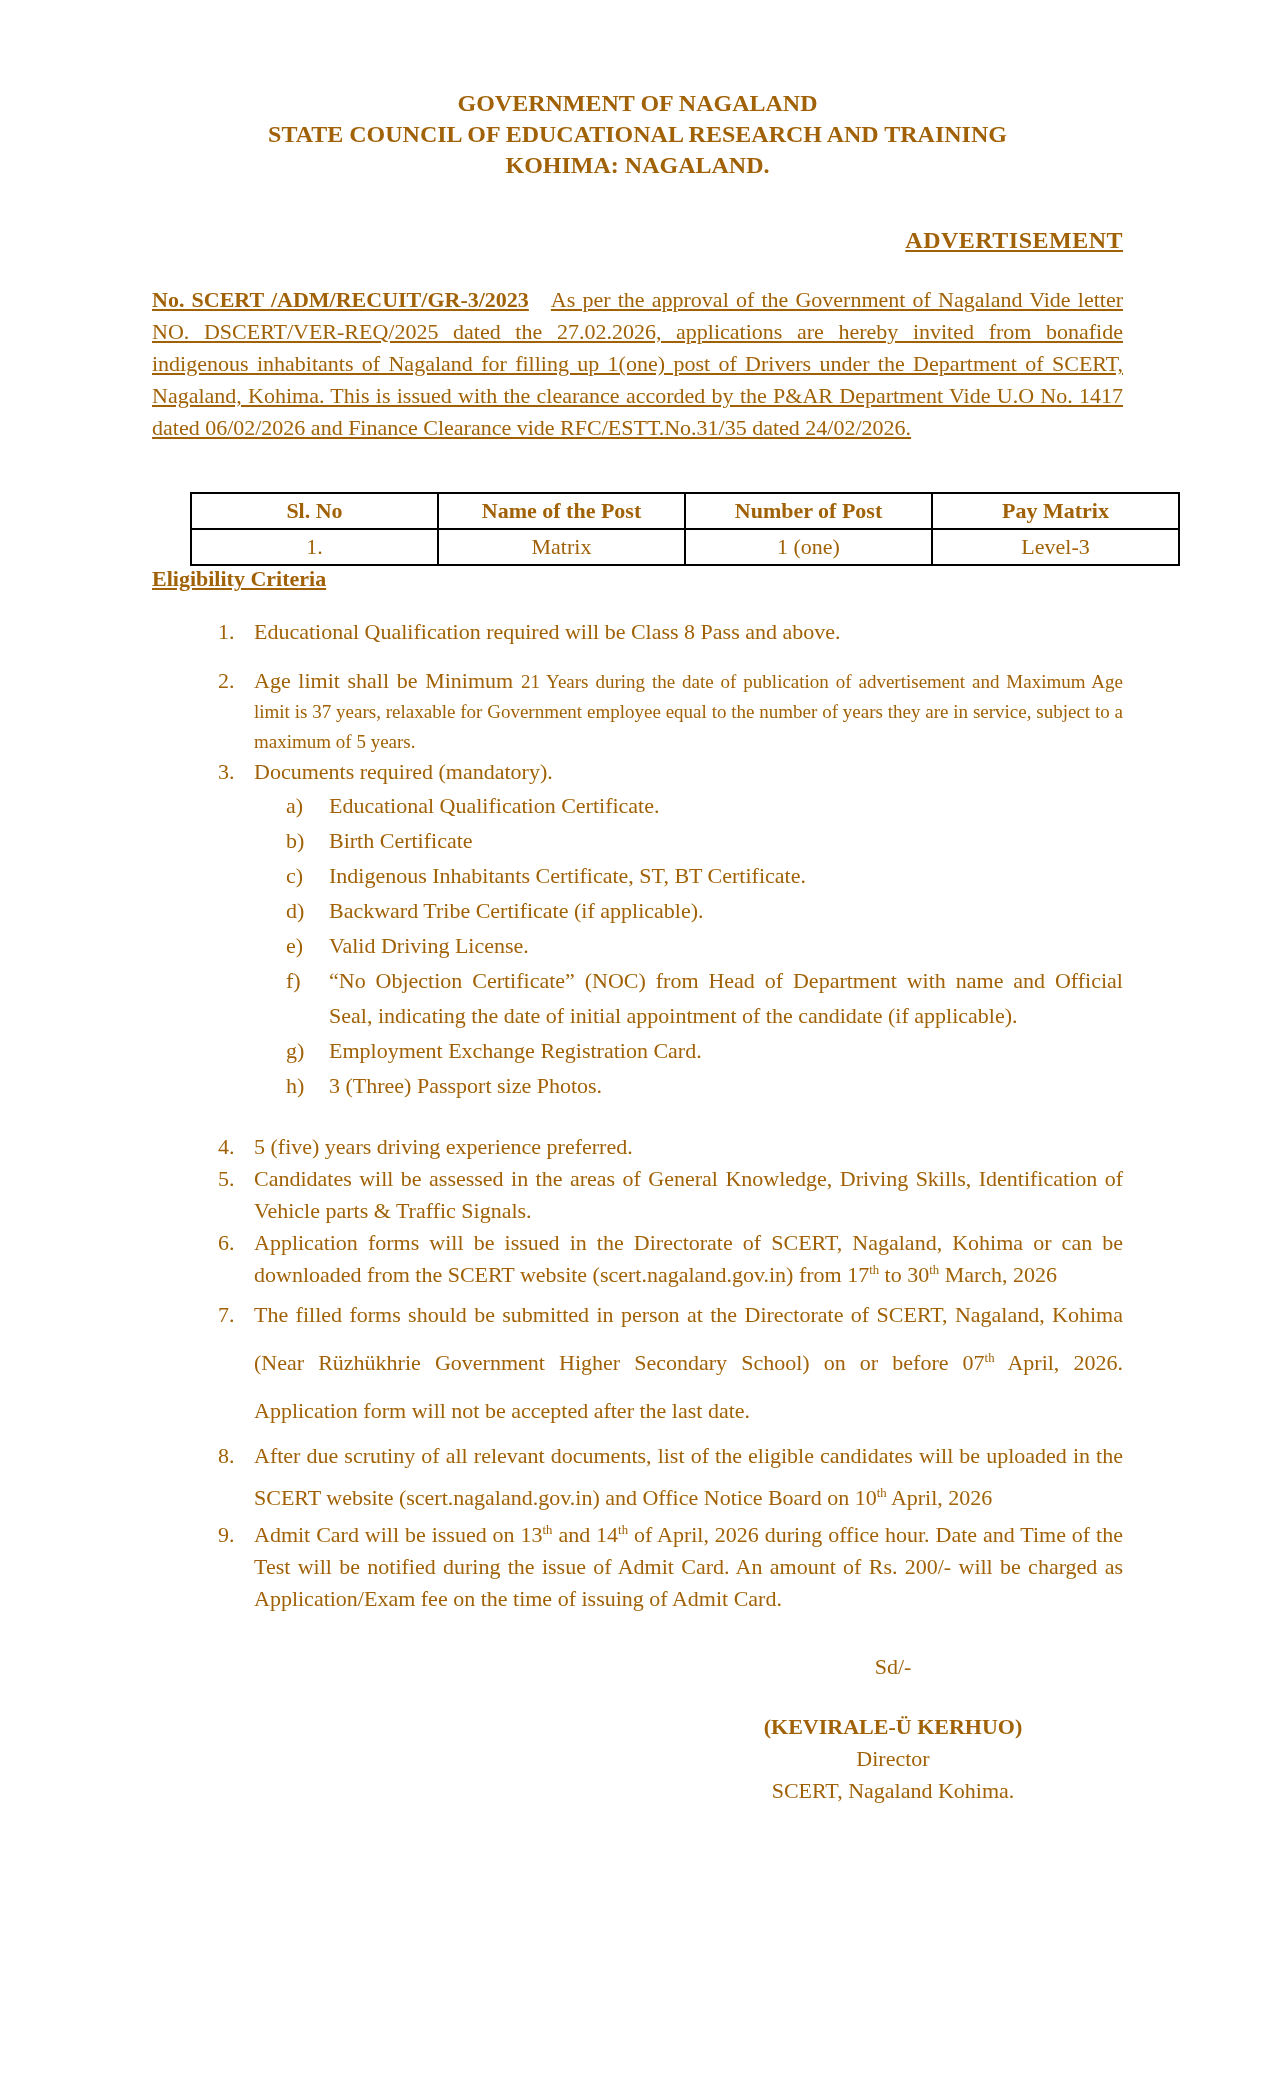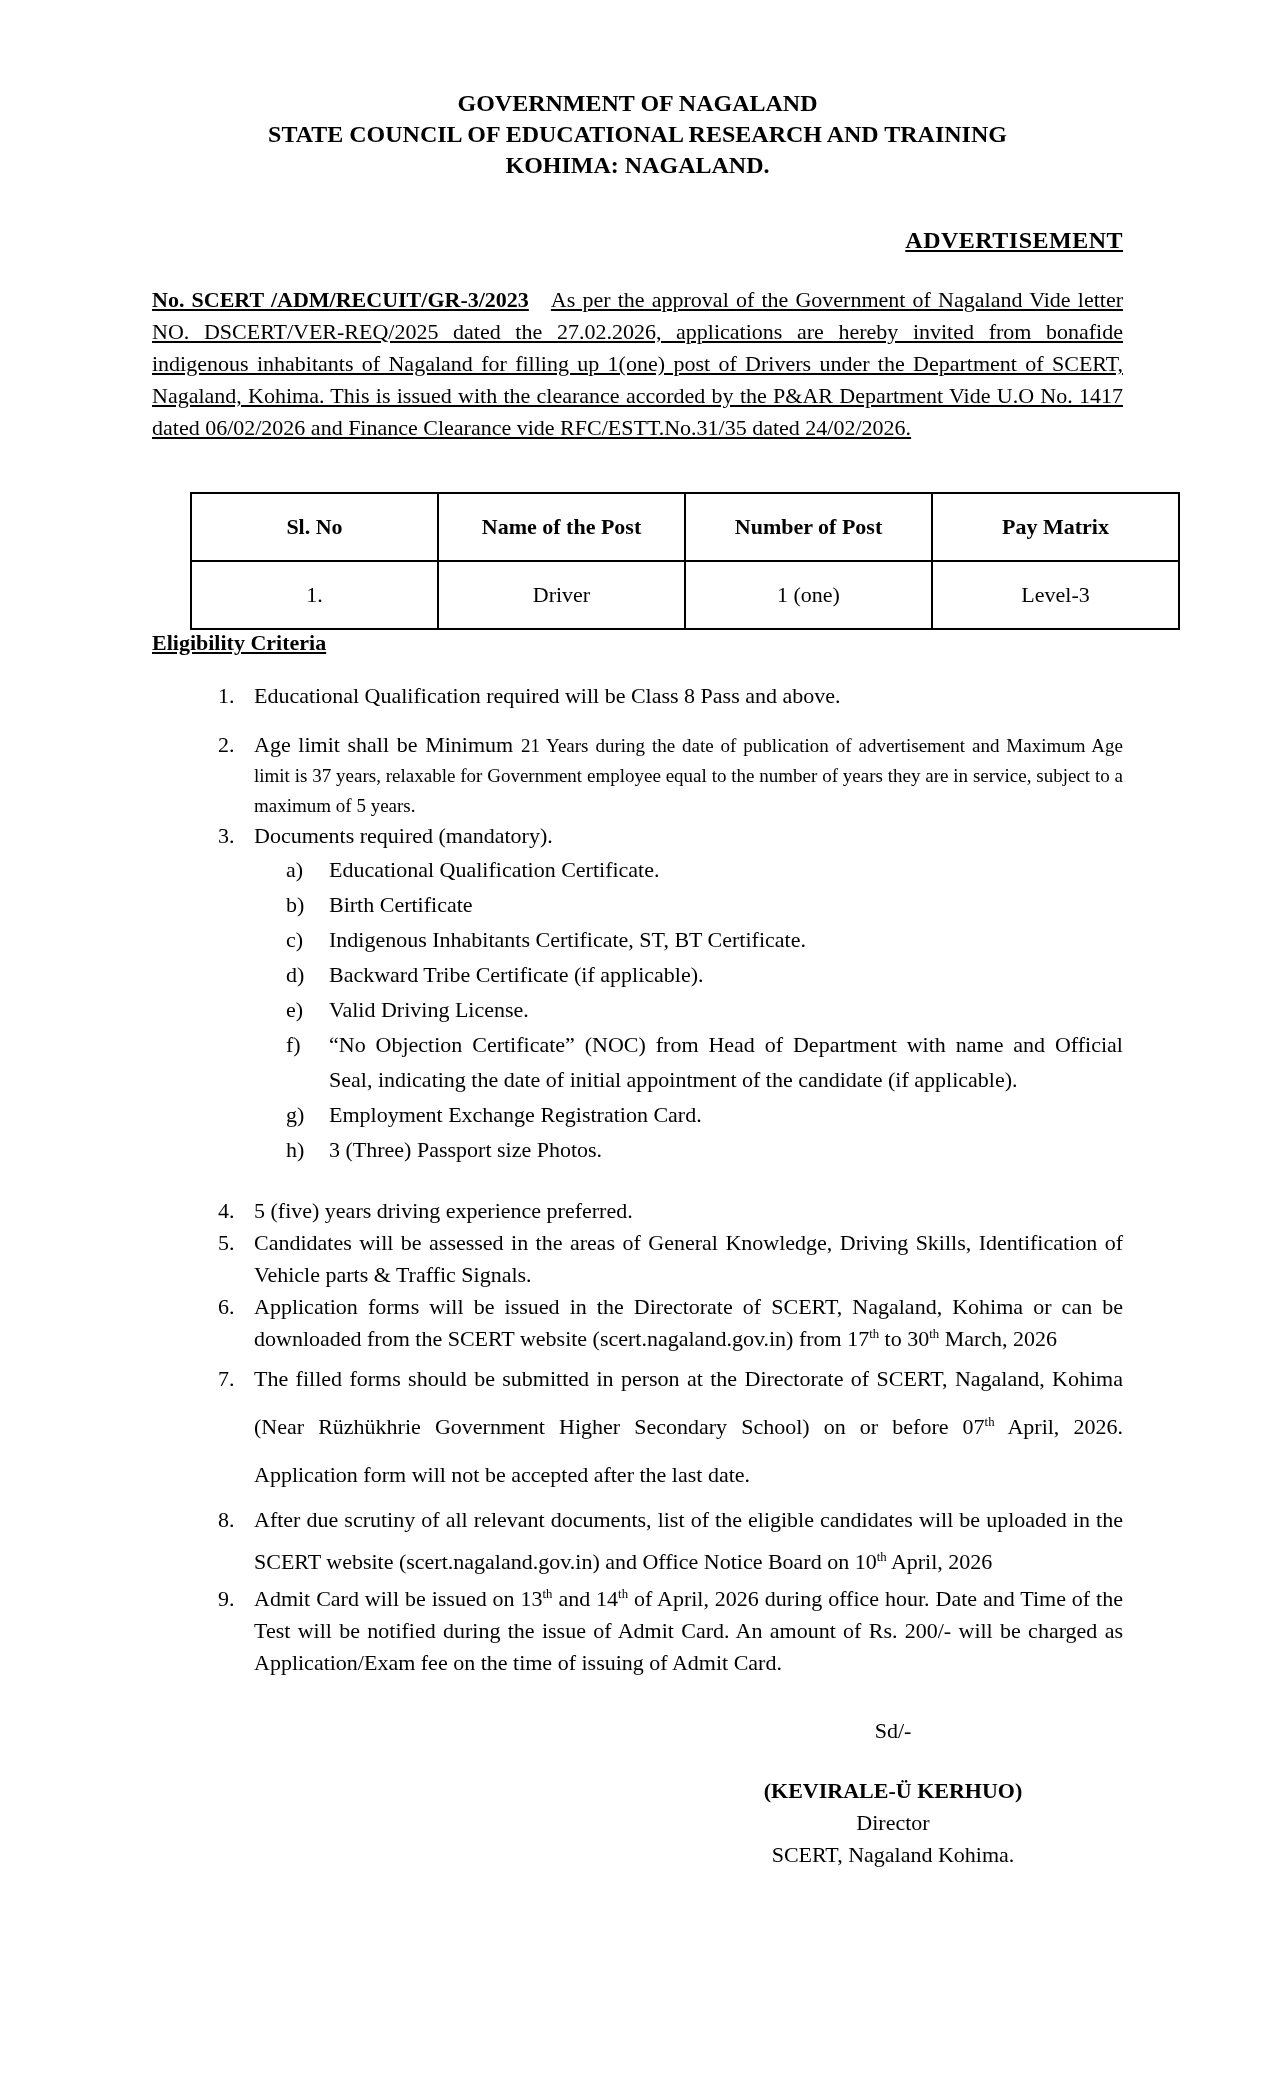--- a/index.html
+++ b/index.html
@@ -1,31 +1,31 @@
 <!DOCTYPE html>
 <html><head>
 <meta charset="utf-8">
 <style>
   html, body { margin:0; padding:0; background:#ffffff; }
   .page {
     width:1197px; min-height:2100px; box-sizing:border-box;
-    margin:0 auto; background:#ffffff; color:#000000;
+    margin:0 auto; background:#ffffff; color:#a16207;
     padding:88px 113px 24px 113px;
     font-family:"Liberation Serif", serif;
     font-size:22px;
   }
   .org-header { text-align:center; font-weight:bold; font-size:24px; line-height:31px; }
   .adv-wrap { text-align:right; margin-top:46px; }
   .adv-title { font-weight:bold; font-size:24px; text-decoration:underline; letter-spacing:.5px; }
   .date-line { text-align:right; padding-right:40px; margin-top:8px; line-height:30px; }
   .intro { margin-top:30px; text-align:justify; line-height:32px;text-decoration:underline; }
   .intro .ref { font-weight:bold; margin-right:22px; }
   .post-table { border-collapse:collapse; width:990px; margin:48px 0 0 38px; font-size:22px; }
   .post-table th, .post-table td {
-    border:2px solid #000; text-align:center; padding:18px 4px; height:30px;
+    border:2px solid #000; text-align:center; padding:2px 4px; height:30px;
   }
   .post-table th { font-weight:bold; }
   .elig-heading { font-weight:bold; text-decoration:underline; }
   .item { display:flex; margin-left:66px; line-height:32px; }
   .item .marker { flex:0 0 36px; }
   .item .body { flex:1; text-align:justify; }
   .item1 { margin-top:24px; }
   .item2 { margin-top:18px; line-height:29px; }
   .item2 .small { font-size:19px; }
   .sub-item { display:flex; margin-left:134px; line-height:35px; }
@@ -60,21 +60,21 @@
   <table class="post-table">
     <tbody>
         <tr>
       <th style="width:25%">Sl. No</th>
       <th style="width:25%">Name of the Post</th>
       <th style="width:25%">Number of Post</th>
       <th style="width:25%">Pay Matrix</th>
     </tr>
     <tr>
       <td>1.</td>
-      <td>Driver</td>
+      <td>Matrix</td>
       <td>1 (one)</td>
       <td>Level-3</td>
     </tr>
   </tbody>
     </table>
 
   <div class="elig-heading">Eligibility Criteria</div>
 
   <div class="item item1">
     <div class="marker">1.</div>

